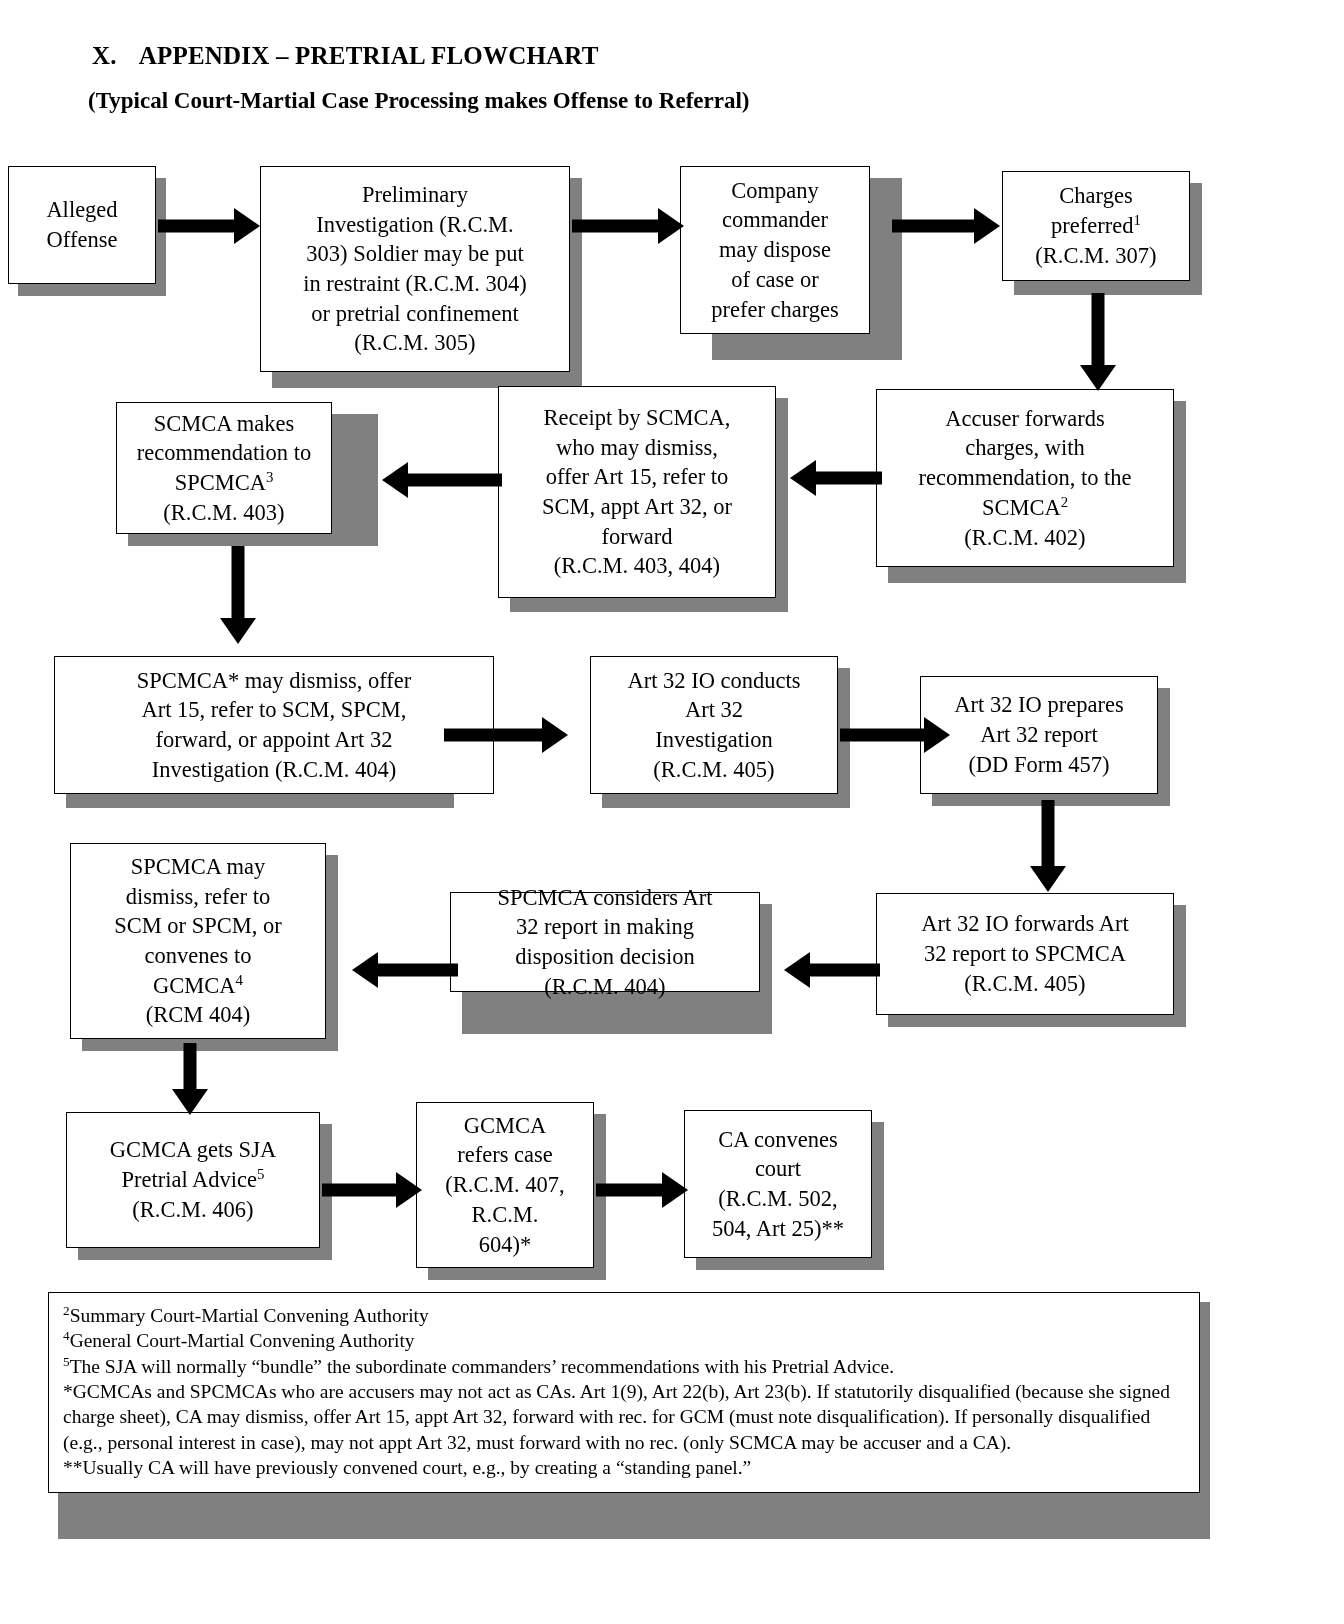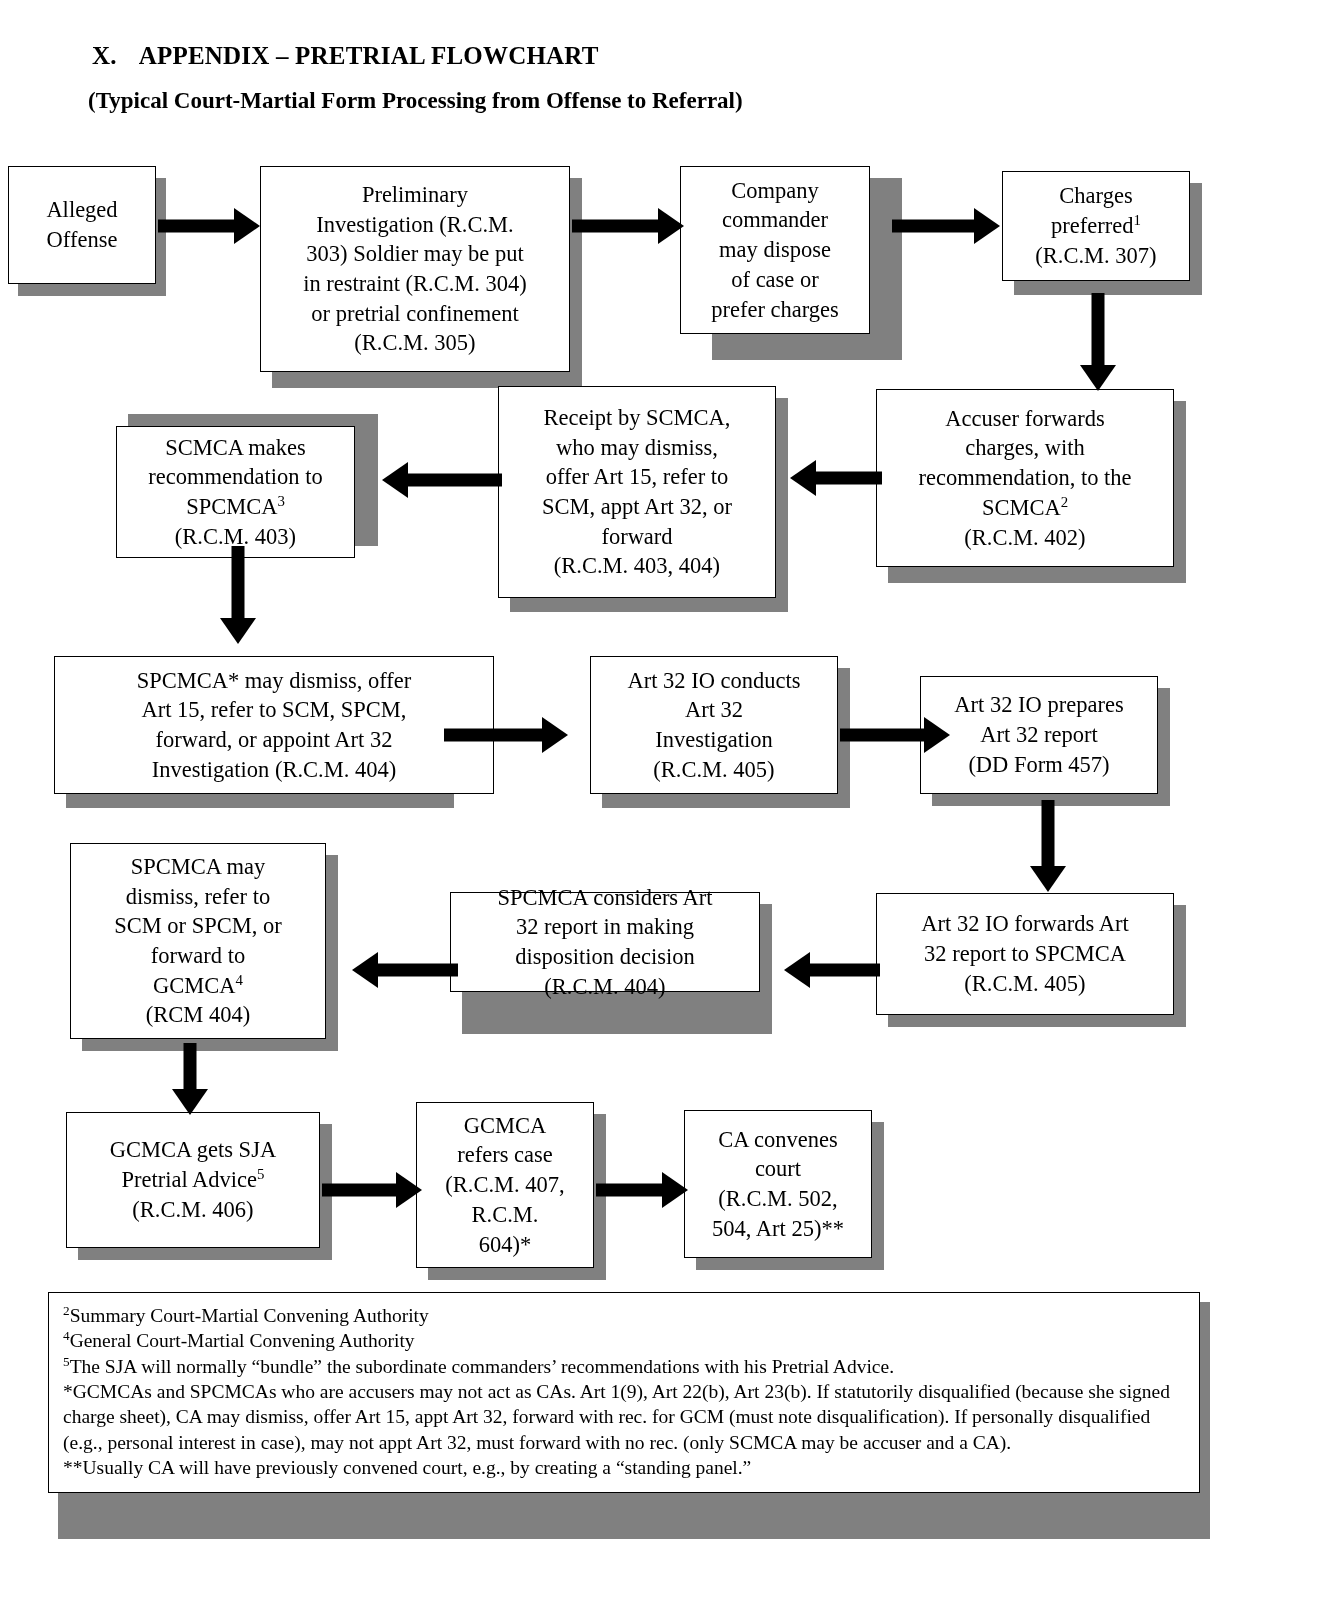--- a/index.html
+++ b/index.html
@@ -134,21 +134,21 @@
   }
   #footnotes p { margin: 0; text-indent: 0; }
   #footnotes sup { font-size: 0.68em; vertical-align: super; line-height: 0; }
 </style>
 </head>
 <body>
 
 <div id="heading-main">
   <span class="numeral">X.</span><span>APPENDIX – PRETRIAL FLOWCHART</span>
 </div>
-<div id="heading-sub">(Typical Court-Martial Form Processing from Offense to Referral)</div>
+<div id="heading-sub">(Typical Court-Martial Case Processing makes Offense to Referral)</div>
 
 <div class="shadow" style="left:18px; top:178px; width:148px; height:118px;"></div>
 <div class="node" style="left:8px; top:166px; width:148px; height:118px;">
   <div class="txt" style="white-space:pre-line;">Alleged
 Offense</div>
 </div>
 
 <div class="arrow-h right" style="left:158px; top:208px; width:102px; height:36px;">
   <div class="shaft" style="width:78px;"></div>
   <div class="head"></div>
@@ -222,21 +222,21 @@
 forward
 (R.C.M. 403, 404)</div>
 </div>
 
 <div class="arrow-h left" style="left:382px; top:462px; width:120px; height:36px;">
   <div class="head"></div>
   <div class="shaft" style="left:22px; width:98px;"></div>
 </div>
 
 <div class="shadow" style="left:128px; top:414px; width:250px; height:132px;"></div>
-<div class="node" style="left:116px; top:402px; width:239px; height:132px;margin-top:24px;">
+<div class="node" style="left:116px; top:402px; width:216px; height:132px;">
   <div class="txt">
     <span>SCMCA makes</span><br>
     <span>recommendation to</span><br>
     <span>SPCMCA</span><sup>3</sup><br>
     <span>(R.C.M. 403)</span>
   </div>
 </div>
 
 <div class="arrow-v" style="left:218px; top:546px; width:40px; height:98px;">
   <div class="shaft" style="height:74px;"></div>
@@ -305,21 +305,21 @@
   <div class="head"></div>
   <div class="shaft" style="left:22px; width:84px;"></div>
 </div>
 
 <div class="shadow" style="left:82px; top:855px; width:256px; height:196px;"></div>
 <div class="node" style="left:70px; top:843px; width:256px; height:196px;">
   <div class="txt">
     <span>SPCMCA may</span><br>
     <span>dismiss, refer to</span><br>
     <span>SCM or SPCM, or</span><br>
-    <span>forward to</span><br>
+    <span>convenes to</span><br>
     <span>GCMCA</span><sup>4</sup><br>
     <span>(RCM 404)</span>
   </div>
 </div>
 
 <div class="arrow-v" style="left:170px; top:1043px; width:40px; height:72px;">
   <div class="shaft" style="height:48px;"></div>
   <div class="head"></div>
 </div>
 

